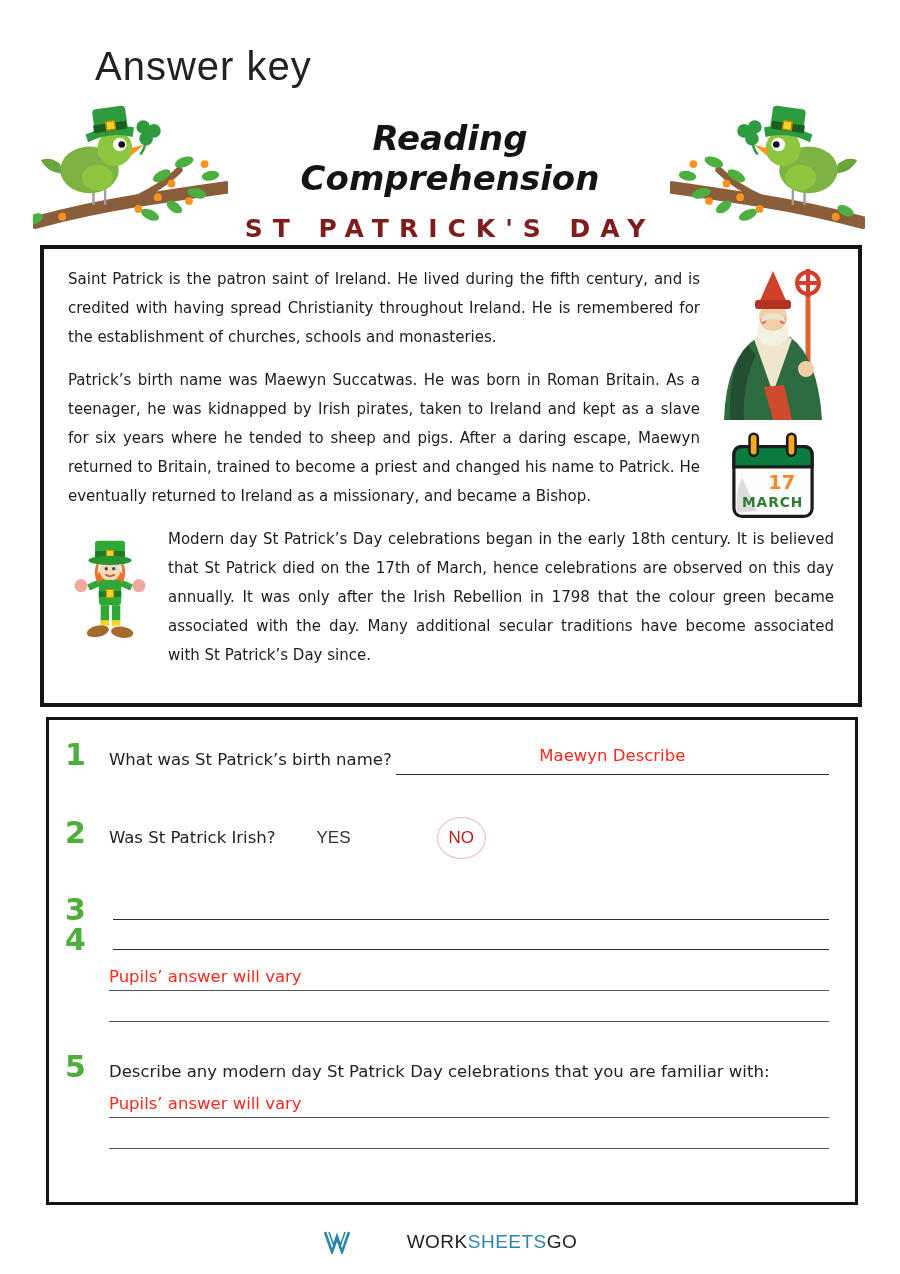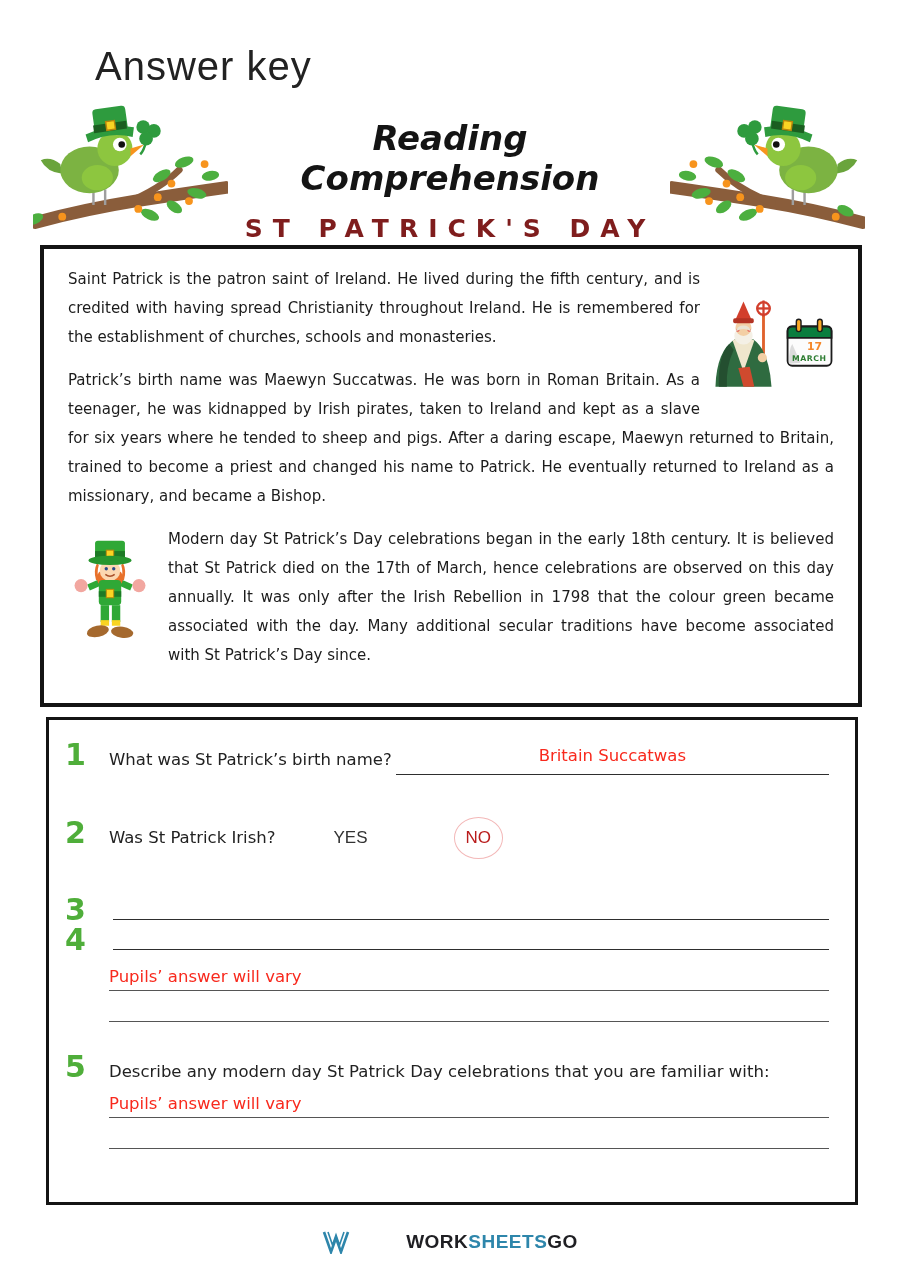--- a/index.html
+++ b/index.html
@@ -19,49 +19,49 @@
   .header-titles .main{font-size:34px;font-weight:bold;font-style:italic;margin:0;
                        font-family:"DejaVu Sans",sans-serif;color:#141414;}
   .header-titles .sub{font-size:25px;font-weight:bold;letter-spacing:10px;margin-top:16px;
                       font-family:"DejaVu Sans",sans-serif;color:#7f1d1d;}
 
   
   .passage-box{position:absolute;left:40px;top:245px;width:822px;height:462px;
                border:4px solid #141414;box-sizing:border-box;padding:16px 24px;overflow:hidden;}
   .passage p{font-family:"DejaVu Sans",sans-serif;font-size:15px;line-height:29px;
              text-align:justify;margin:0 0 14px 0;color:#1c1c1c;}
-  .right-art{float:right;width:122px;margin-left:12px;display:flex;flex-direction:row;
+  .right-art{float:right;width:122px;margin-left:12px;display:flex;flex-direction:column;
              align-items:center;gap:10px;}
   .lep-float{float:left;width:84px;height:112px;margin:6px 16px 4px 0;}
 
   
   .questions-box{position:absolute;left:46px;top:717px;width:812px;height:488px;
                  border:3px solid #141414;box-sizing:border-box;padding:20px 26px 0 16px;}
   .qrow{display:flex;align-items:baseline;}
   .qnum{width:44px;flex-shrink:0;font-size:30px;font-weight:800;color:#4fae3a;
         font-family:"DejaVu Sans",sans-serif;line-height:30px;}
   .qtext{font-family:"DejaVu Sans",sans-serif;font-size:16.5px;color:#222;white-space:nowrap;}
   .qline{flex:1;border-bottom:1.6px solid #2e2e2e;text-align:center;height:24px;
          margin-left:4px;}
   .qline .red{position:relative;top:-4px;}
   .red{color:#f8291d;font-family:"DejaVu Sans",sans-serif;font-size:16.5px;}
   .answer-line{margin:12px 0 0 44px;border-bottom:1.6px solid #555;padding-bottom:4px;}
   .empty-line{margin:0 0 0 44px;height:30px;border-bottom:1.6px solid #555;}
-  .yes-opt{margin-left:58px;font-size:17px;color:#333;font-family:"Liberation Sans",sans-serif;}
+  .yes-opt{margin-left:41px;font-size:17px;color:#333;font-family:"Liberation Sans",sans-serif;}
   .no-opt{margin-left:86px;font-size:17px;color:#b91c1c;border:1.6px solid #f3b8b8;
           border-radius:50%;padding:10px 11px;font-family:Liberation Sans, sans-serif;}
   .mb-q1{margin-bottom:42px;}
   .mb-q2{margin-bottom:36px;}
   .mb-q3{margin-bottom:30px;}
   .mb-q4{margin-bottom:30px;}
 
   
   .footer{position:absolute;left:0;top:1230px;width:900px;display:flex;
           justify-content:center;align-items:center;gap:8px;}
-  .brand{font-weight:bold;font-size:19px;letter-spacing:0.5px;color:#1f1f23;margin-left:48px;}
+  .brand{font-weight:normal;font-size:19px;letter-spacing:0.5px;color:#1f1f23;margin-left:48px;}
   .brand .blue{color:#2e86ab;}
 </style>
 </head>
 <body>
 
 <div class="page">
 
   <div class="page-title">Answer key</div>
 
   <div class="bird bird-left">
@@ -229,21 +229,21 @@
       </div>
     </div>
   </div>
 
   <div class="questions-box">
 
     <div class="qrow mb-q1">
       <div class="qnum">1</div>
       <div class="qtext">What was St Patrick’s birth name?</div>
       <div class="qline">
-        <span class="red">Britain Succatwas</span>
+        <span class="red">Maewyn Describe</span>
       </div>
     </div>
 
     <div class="qrow mb-q2">
       <div class="qnum">2</div>
       <div class="qtext">Was St Patrick Irish?</div>
       <span class="yes-opt">YES</span>
       <span class="no-opt">NO</span>
     </div>
 

